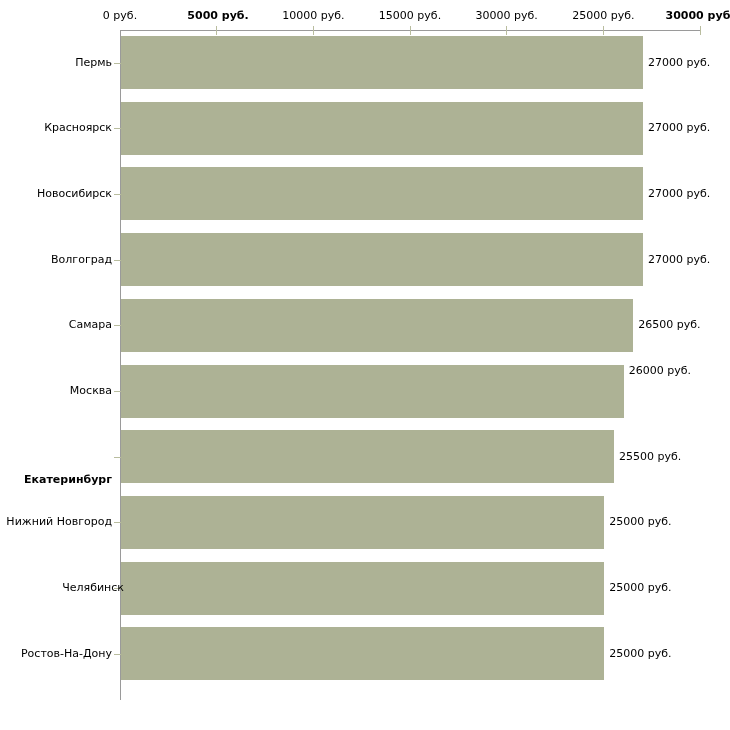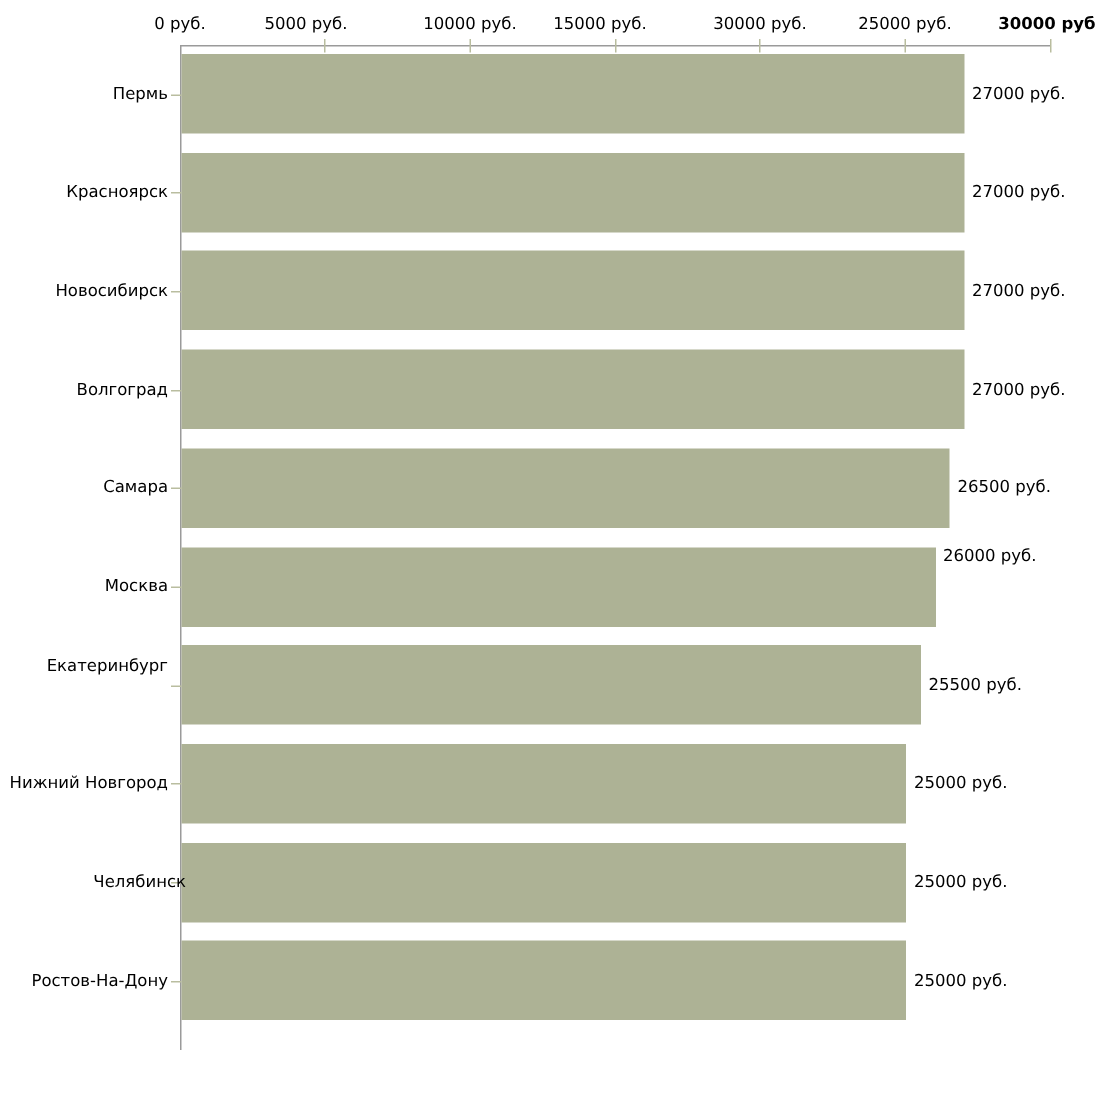--- a/index.html
+++ b/index.html
@@ -94,25 +94,25 @@
 <body>
 
 <div id="chart-root">
 
   <div class="axis-top-line"></div>
   <div class="axis-left-line"></div>
 
   <div id="x-ticks-layer">
       <div class="x-tick-label" style="left: 120px;">0 руб.</div>
       <div class="x-tick" style="left: 216.167px;"></div>
-      <div class="x-tick-label" style="left: 204px;">5000 руб.</div>
+      <div class="x-tick-label" style="left: 218px; font-weight: bold;">5000 руб.</div>
       <div class="x-tick" style="left: 312.833px;"></div>
       <div class="x-tick-label" style="left: 313.333px;">10000 руб.</div>
       <div class="x-tick" style="left: 409.5px;"></div>
-      <div class="x-tick-label" style="left: 400px;">15000 руб.</div>
+      <div class="x-tick-label" style="left: 410px;">15000 руб.</div>
       <div class="x-tick" style="left: 506.167px;"></div>
       <div class="x-tick-label" style="left: 506.667px;">30000 руб.</div>
       <div class="x-tick" style="left: 602.833px;"></div>
       <div class="x-tick-label" style="left: 603.333px;">25000 руб.</div>
       <div class="x-tick" style="left: 699.5px;"></div>
       <div class="x-tick-label" style="left: 700px; font-weight: bold;">30000 руб.</div>
     </div>
   <div id="bars-layer">
       <div class="bar" title="Пермь — 27000 руб." style="top: 36px; width: 522px; height: 53px;"></div>
       <div class="y-tick" style="top: 63px;"></div>
@@ -145,21 +145,21 @@
       </div>
       <div class="value-label" style="left: 638.333px; top: 318.3px;">26500 руб.</div>
       <div class="bar" title="Москва — 26000 руб." style="top: 364.5px; width: 502.667px; height: 53px;"></div>
       <div class="y-tick" style="top: 391px;"></div>
       <div class="cat-label-wrap" style="top: 384px;">
         <div class="cat-label">Москва</div>
       </div>
       <div class="value-label" style="left: 628.667px; top: 364px;">26000 руб.</div>
       <div class="bar" title="Екатеринбург — 25500 руб." style="top: 430.2px; width: 493px; height: 53px;"></div>
       <div class="y-tick" style="top: 457px;"></div>
-      <div class="cat-label-wrap" style="top: 437px;">
+      <div class="cat-label-wrap" style="top: 473px; font-weight: bold;">
         <div class="cat-label">Екатеринбург</div>
       </div>
       <div class="value-label" style="left: 619px; top: 449.7px;">25500 руб.</div>
       <div class="bar" title="Нижний Новгород — 25000 руб." style="top: 495.9px; width: 483.333px; height: 53px;"></div>
       <div class="y-tick" style="top: 522px;"></div>
       <div class="cat-label-wrap" style="top: 515.4px;">
         <div class="cat-label">Нижний Новгород</div>
       </div>
       <div class="value-label" style="left: 609.333px; top: 515.4px;">25000 руб.</div>
       <div class="bar" title="Челябинск — 25000 руб." style="top: 561.6px; width: 483.333px; height: 53px;"></div>

